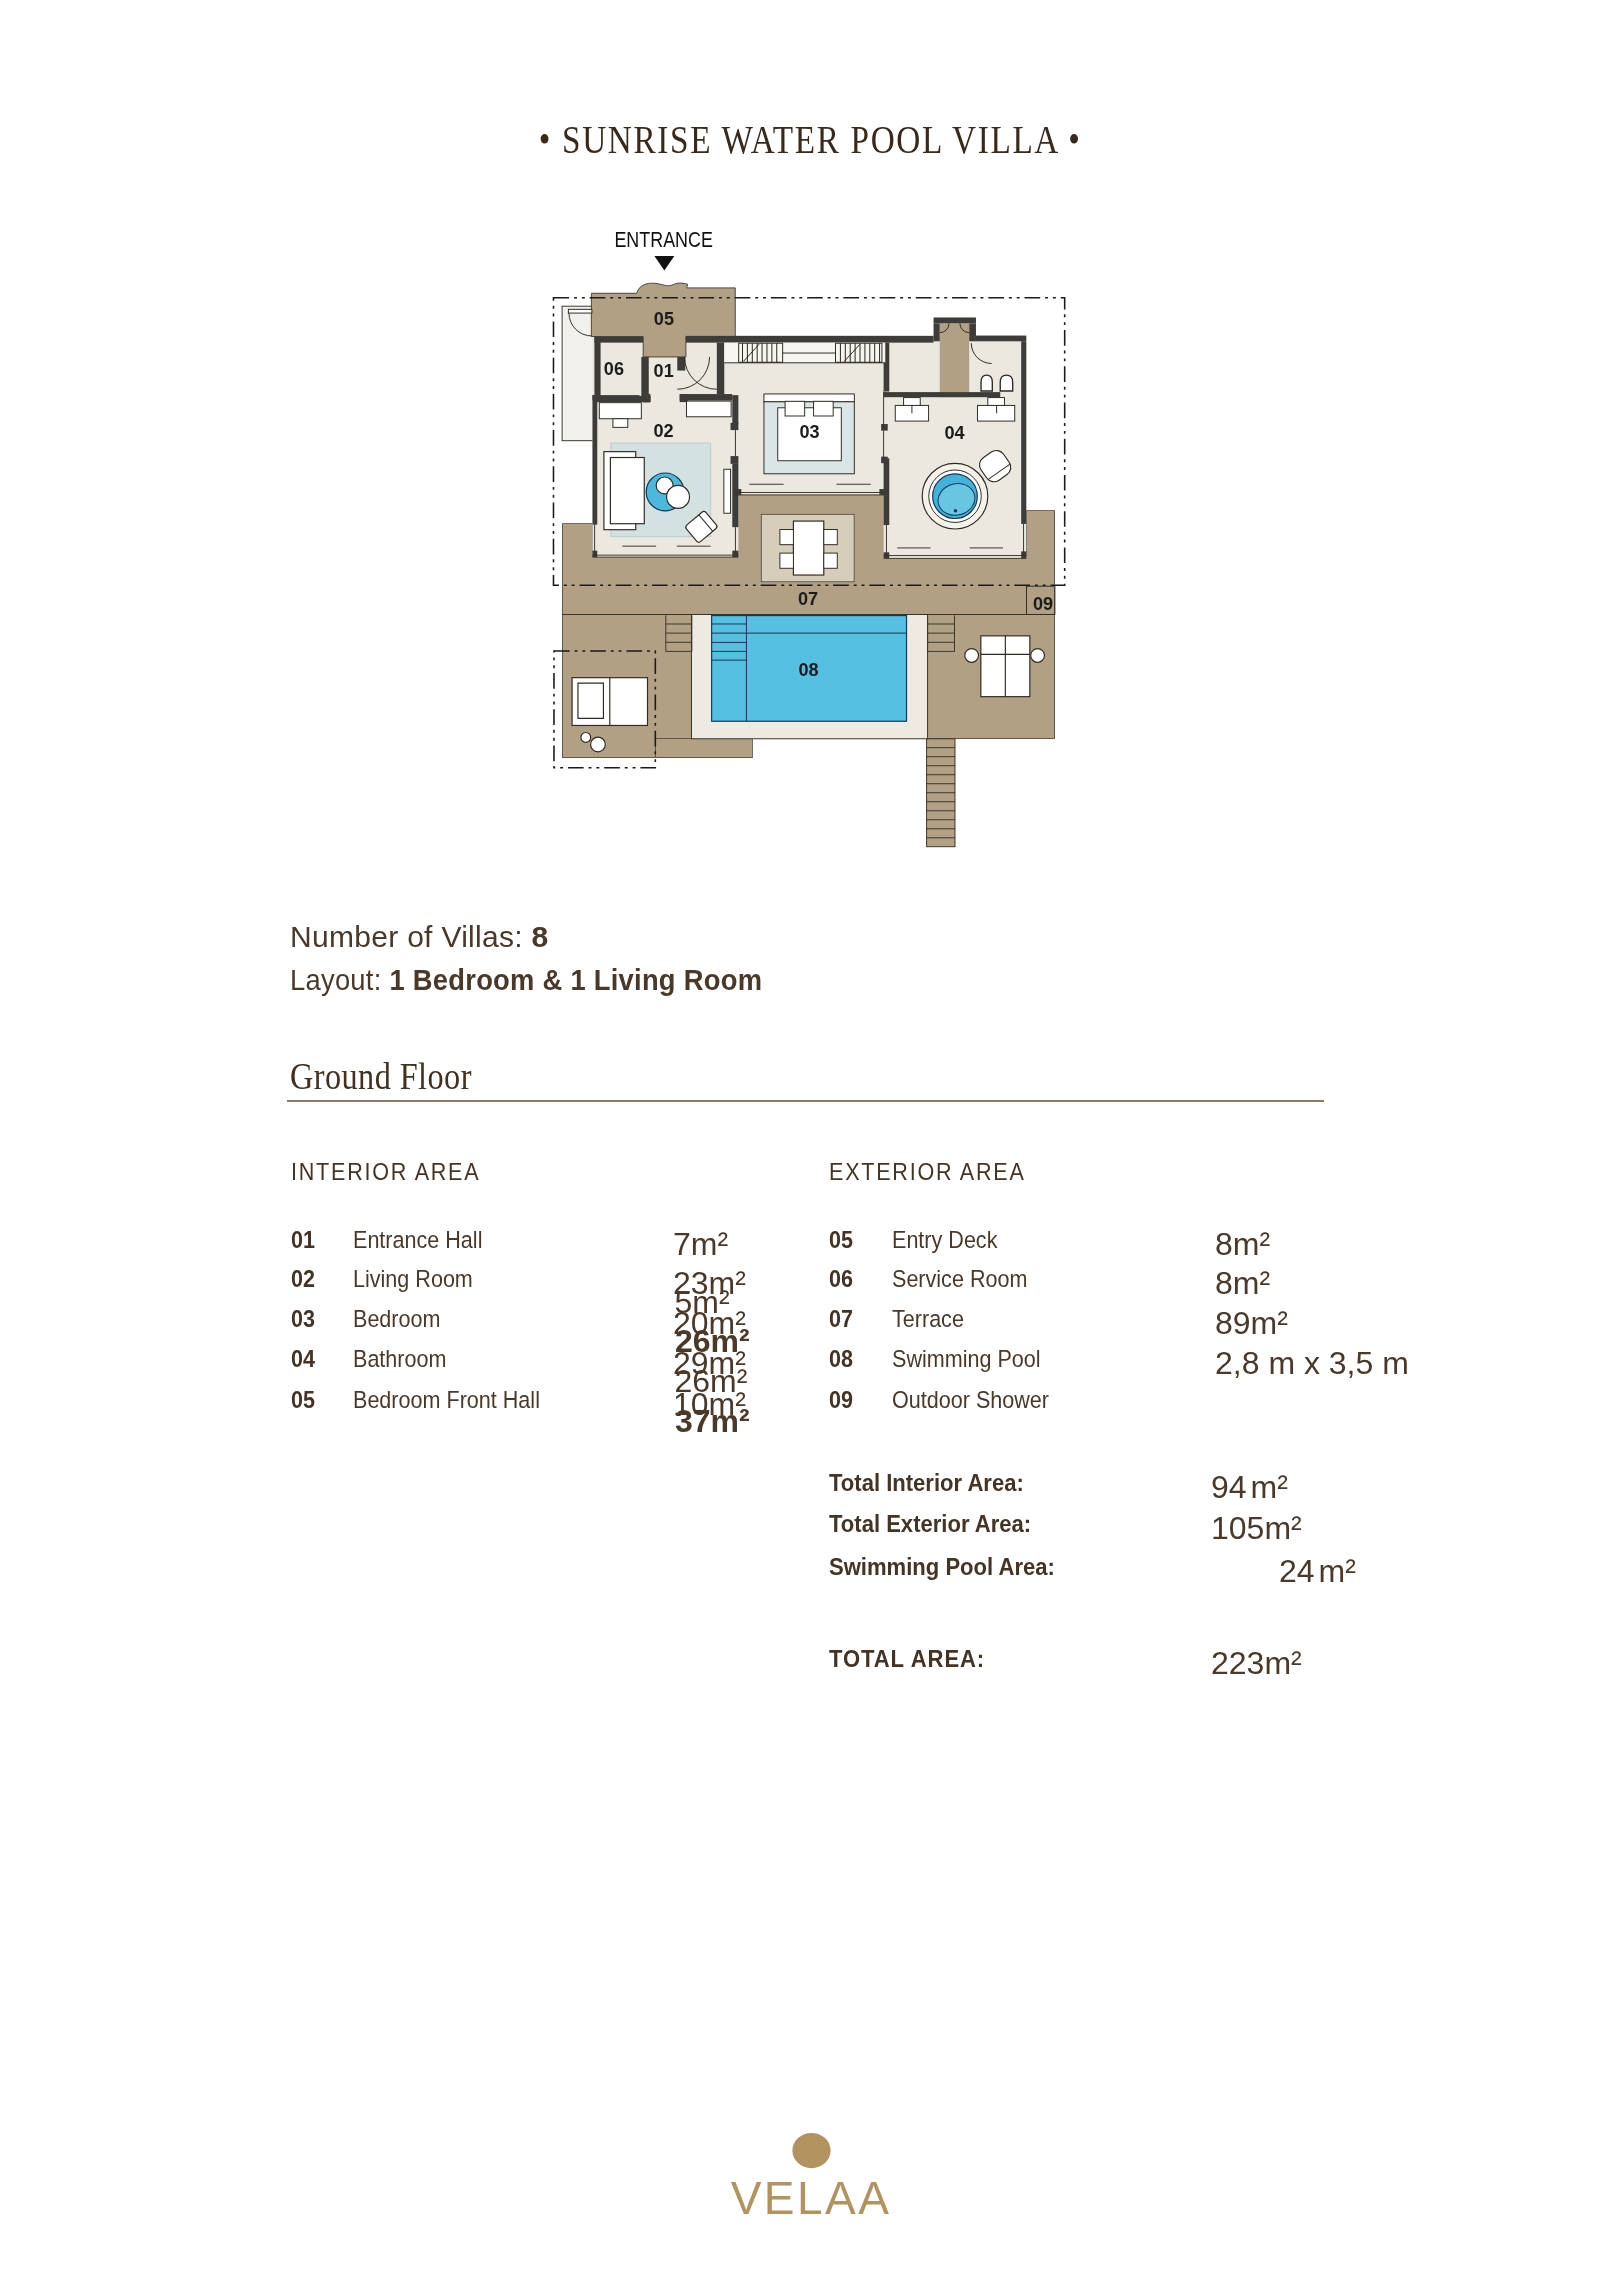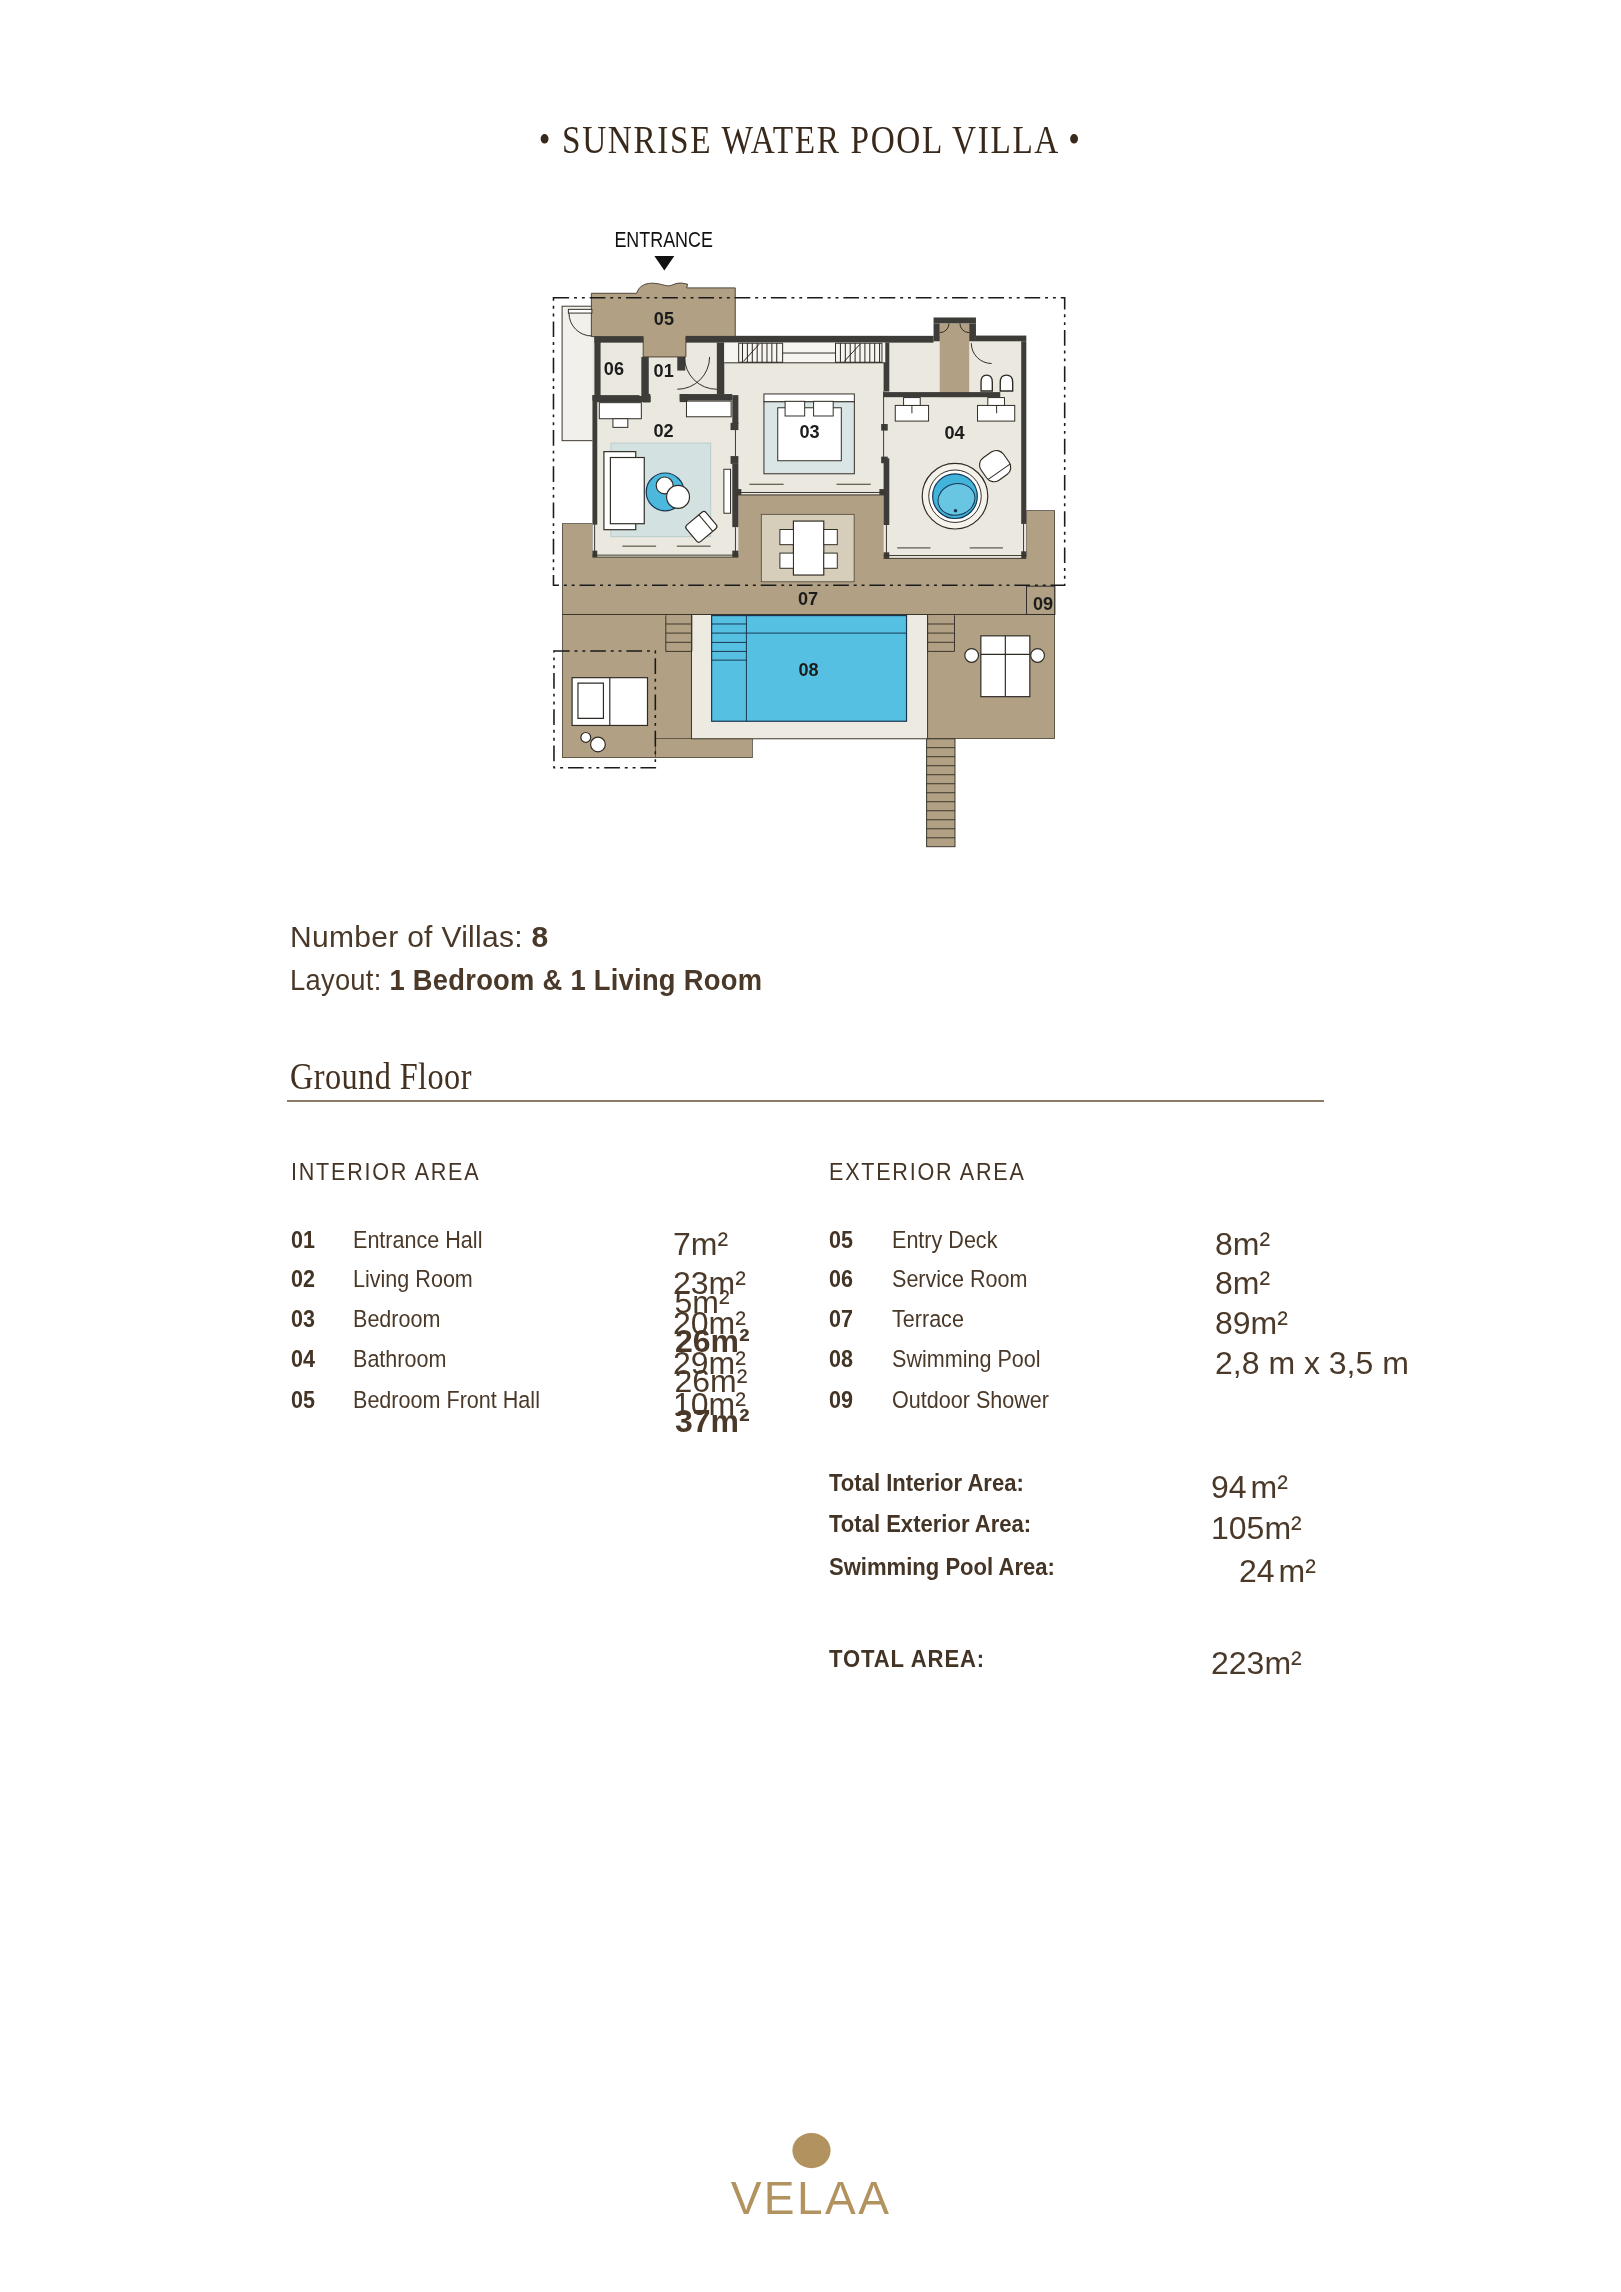--- a/index.html
+++ b/index.html
@@ -342,21 +342,21 @@
 <div class="abs val" style="left:1215px;top:1226px;">8m²</div>
 <div class="abs val" style="left:1215px;top:1265px;">8m²</div>
 <div class="abs val" style="left:1215px;top:1305px;">89m²</div>
 <div class="abs val" style="left:1215px;top:1345px;">2,8 m x 3,5 m</div>
 
 <div class="abs tlab sx90" style="left:829px;top:1469px;">Total Interior Area:</div>
 <div class="abs tlab sx90" style="left:829px;top:1510px;">Total Exterior Area:</div>
 <div class="abs tlab sx90" style="left:829px;top:1553px;">Swimming Pool Area:</div>
 <div class="abs val" style="left:1211px;top:1469px;">94<span style="display:inline-block;width:3.9px"></span>m²</div>
 <div class="abs val" style="left:1211px;top:1510px;">105m²</div>
-<div class="abs val" style="left:1239px;top:1553px;">24<span style="display:inline-block;width:3.9px"></span>m²</div>
+<div class="abs val" style="left:1279px;top:1553px;">24<span style="display:inline-block;width:3.9px"></span>m²</div>
 
 <div class="abs tlab sx90" style="left:829px;top:1645px;letter-spacing:1px;">TOTAL AREA:</div>
 <div class="abs val" style="left:1211px;top:1645px;">223m²</div>
 
 <svg class="abs" style="left:713px;top:2117px;" width="196" height="118" viewBox="727 2160 200 120">
 
   <ellipse cx="827.5" cy="2194" rx="19.5" ry="18" fill="#b2925f"></ellipse>
 
   <text x="827" y="2258.5" text-anchor="middle" font-family="Liberation Sans" font-size="47" fill="#b2925f" letter-spacing="2.5">VELAA</text>
 </svg>

